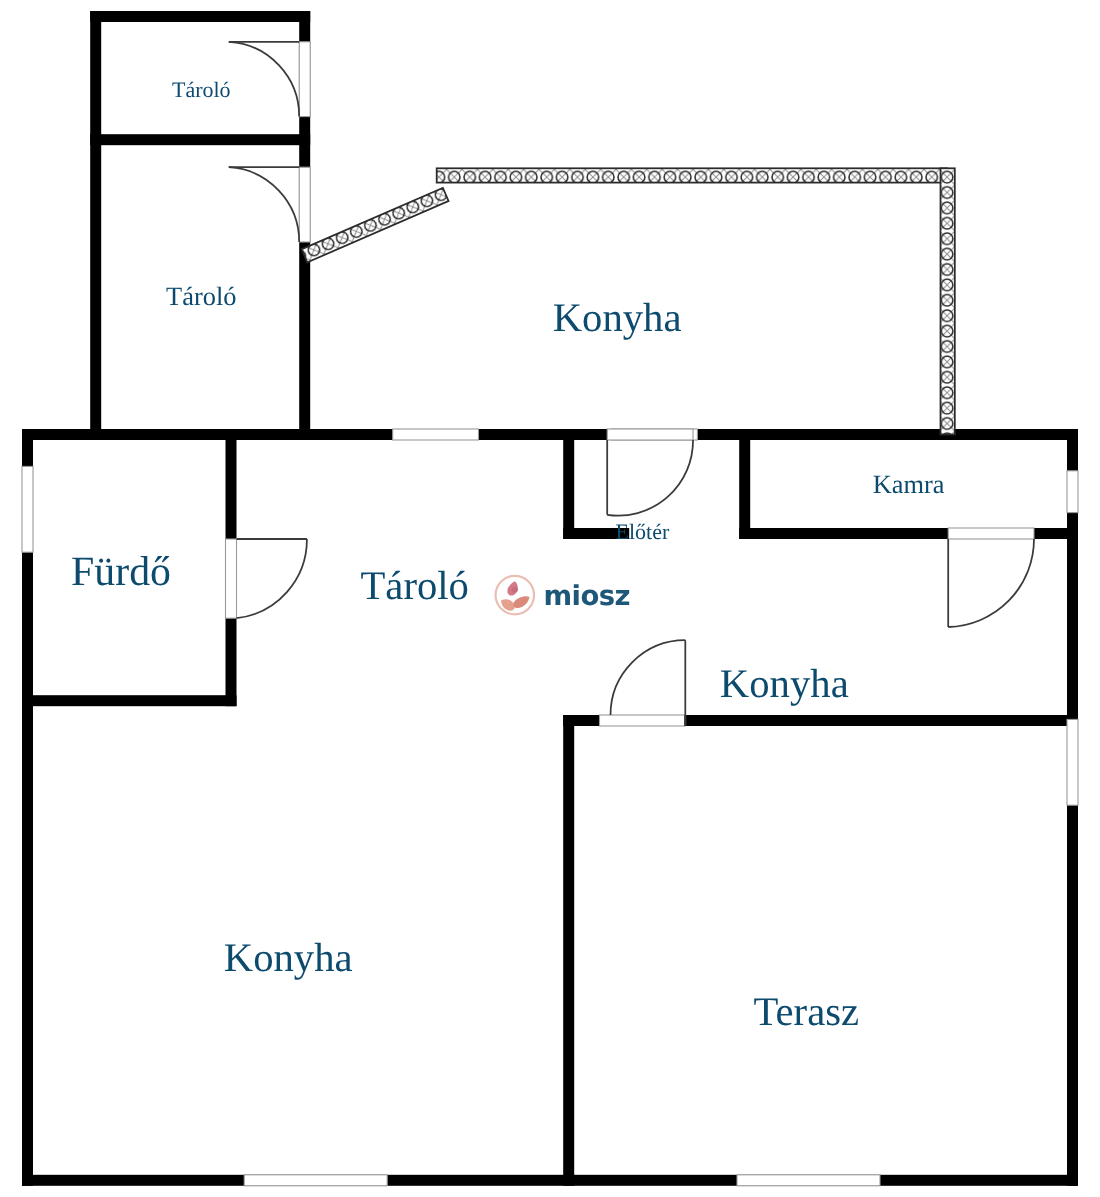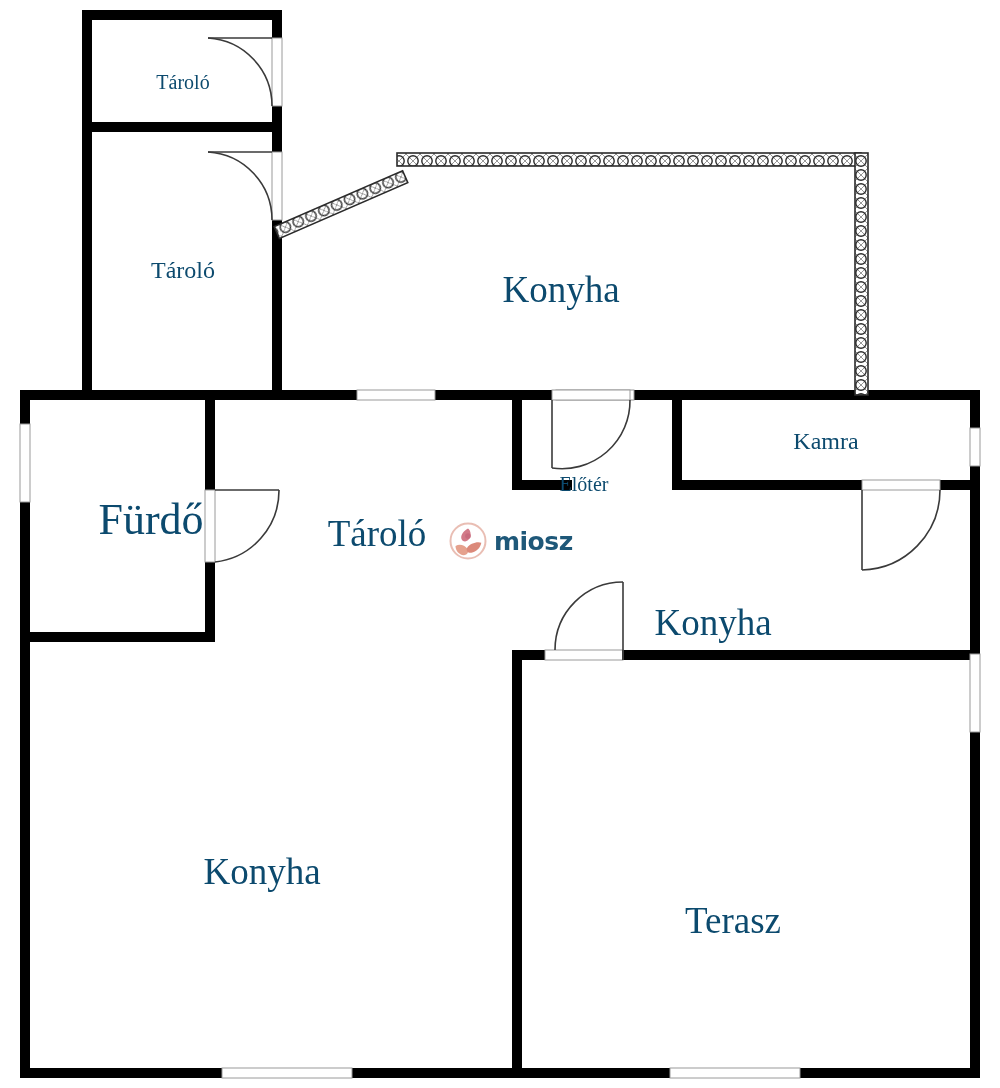--- a/index.html
+++ b/index.html
@@ -30,21 +30,21 @@
   .room-label {
     position: absolute;
     color: #0c4a6e;
     white-space: nowrap;
     font-family: Liberation Serif, serif;
     transform: translate(-50%, -50%);
     letter-spacing: 0px;
     line-height: 1;
   }
   .lbl-xl { font-size: 37px; }
-  .lbl-lg { font-size: 44px; margin-left: 41px; }
+  .lbl-lg { font-size: 38px; }
   .lbl-md { font-size: 24px; }
   .lbl-sm { font-size: 20px; }
 
   #watermark {
     position: absolute;
     left: 448px;
     top: 518px;
     width: 110px;
     height: 46px;
     display: flex;

